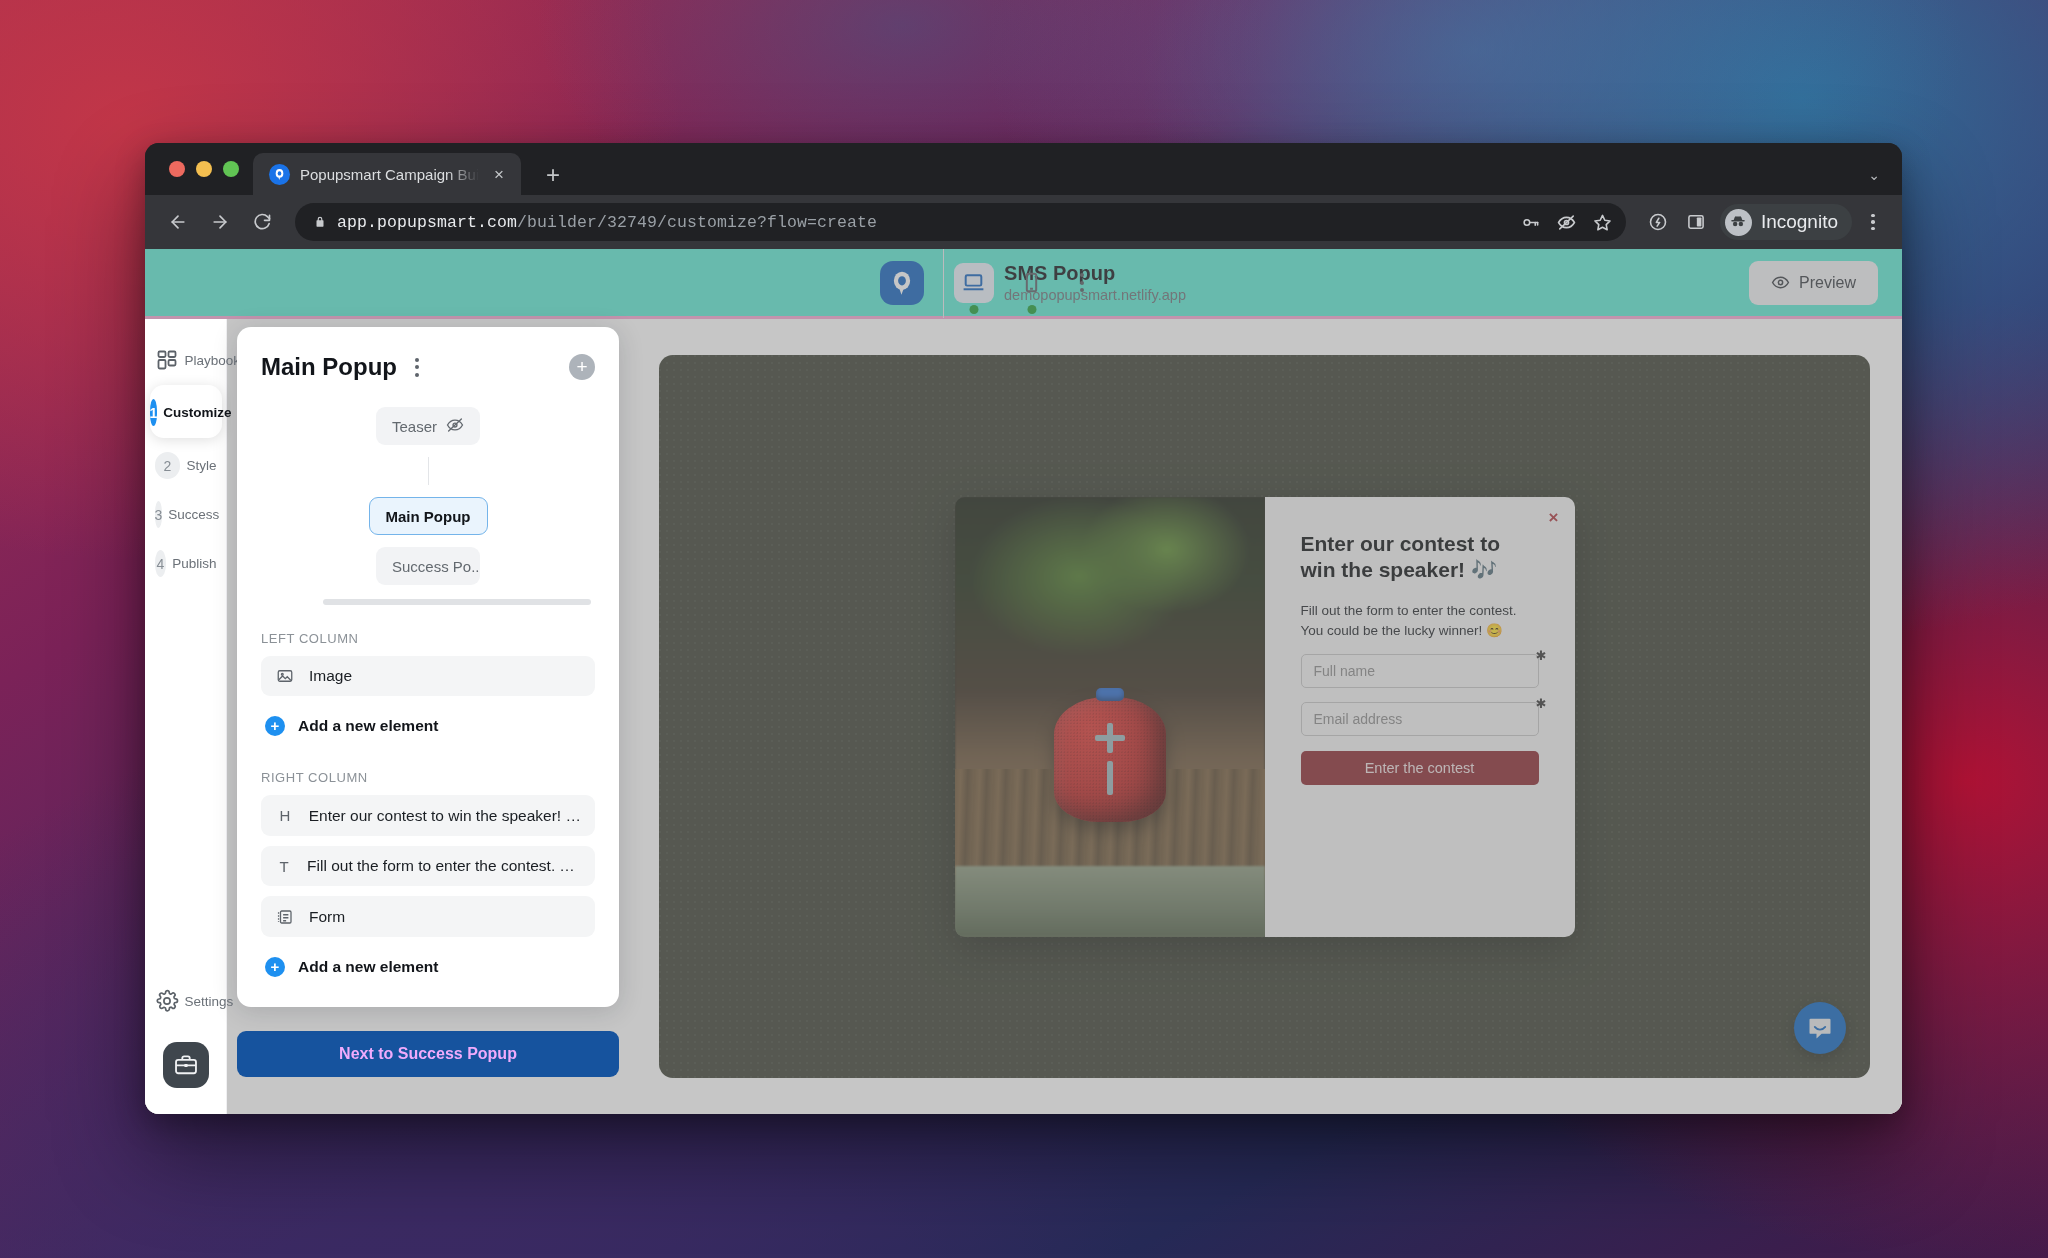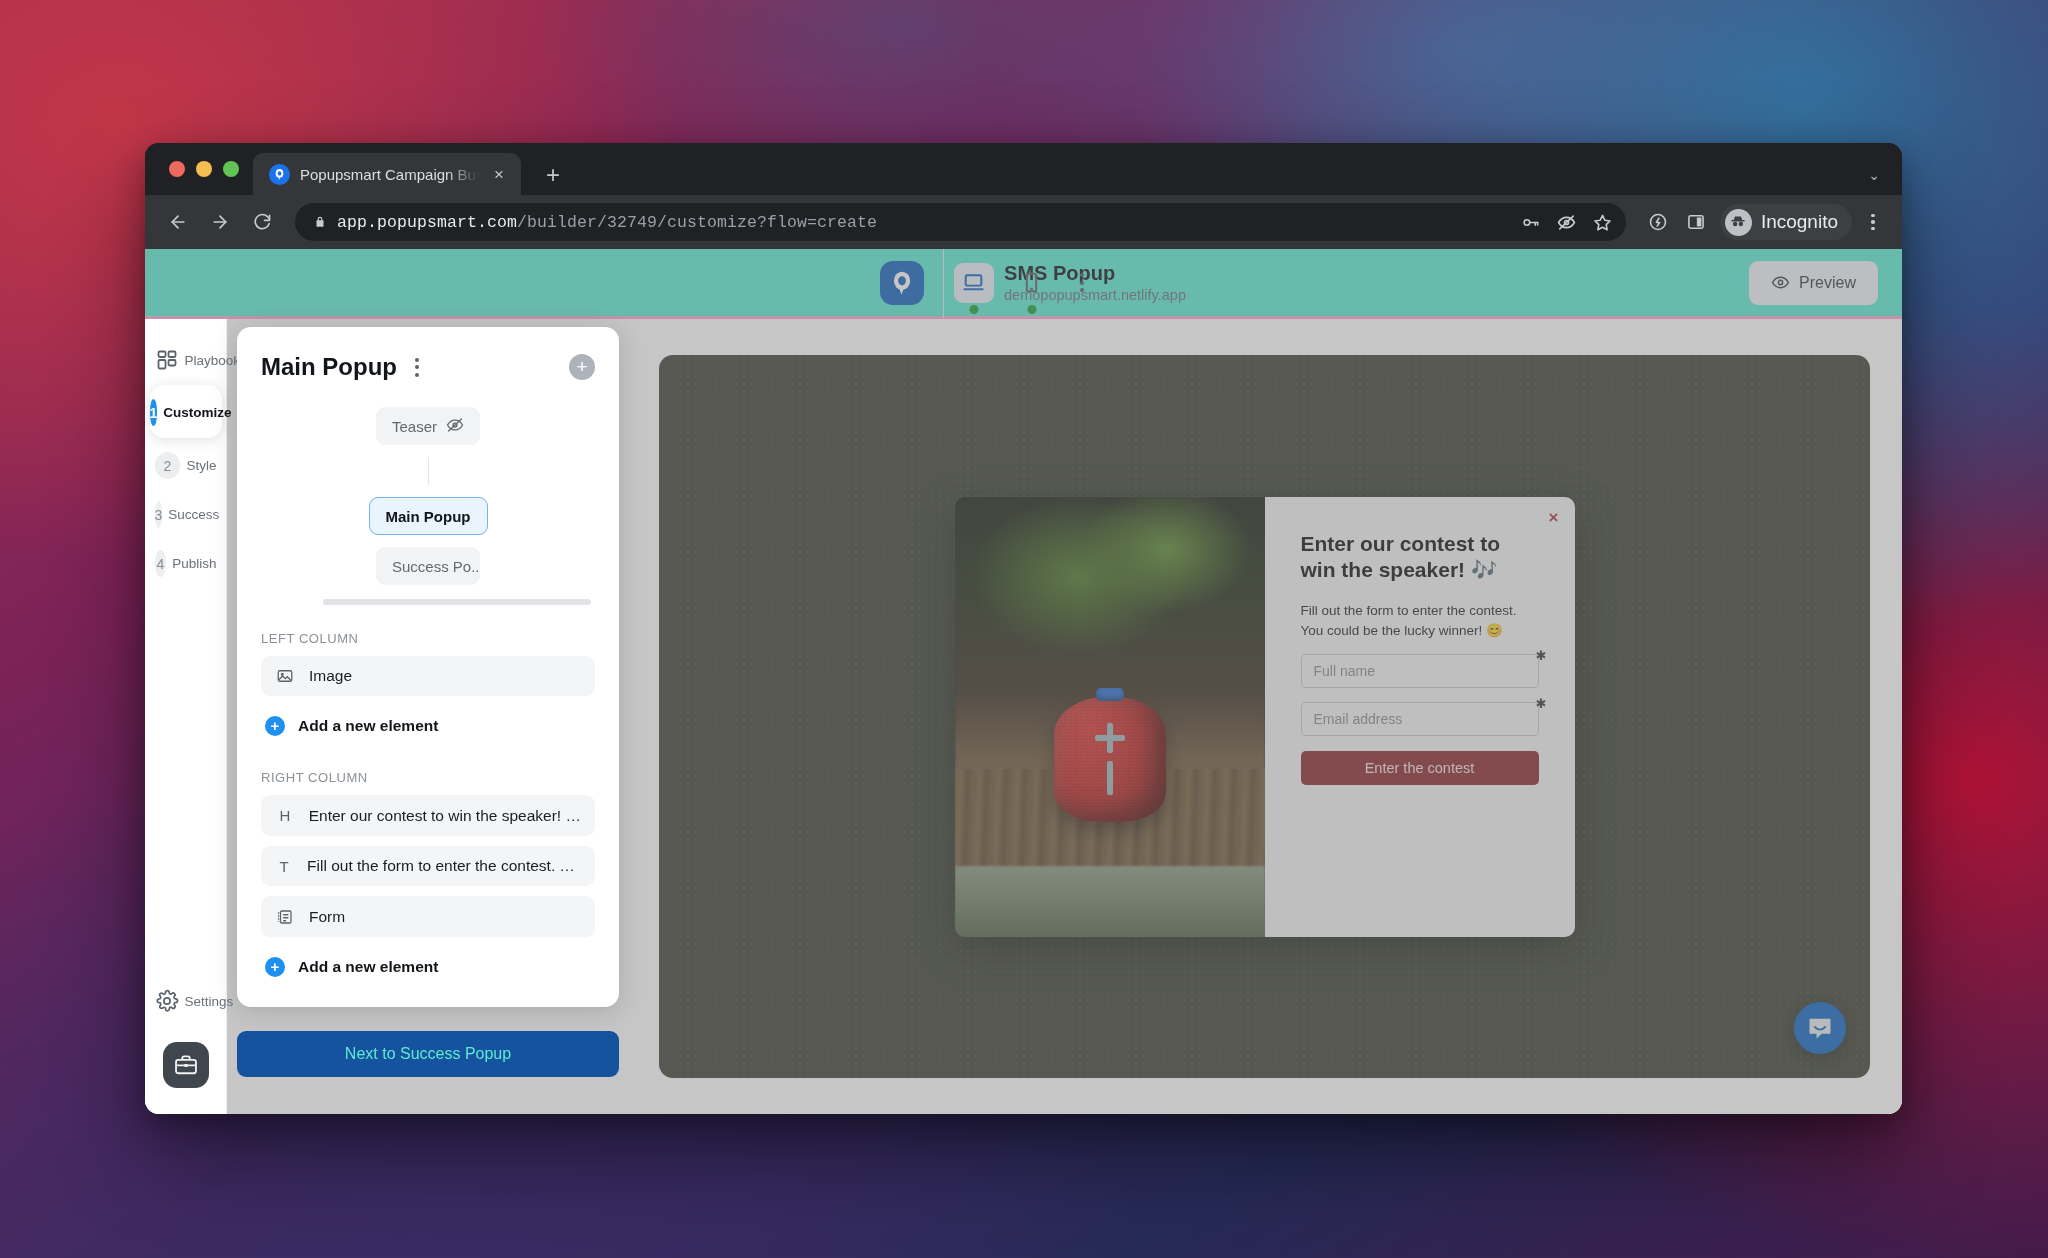--- a/index.html
+++ b/index.html
@@ -132,22 +132,22 @@
 
   .sec-label{font-size:13px;letter-spacing:.55px;color:#8b9197;margin:26px 0 10px;}
   .el-row{height:42px;background:#f4f5f6;border-radius:9px;display:flex;align-items:center;gap:14px;padding:0 14px;margin-bottom:10px;}
   .el-ic{width:20px;display:flex;align-items:center;justify-content:center;color:#5d636a;font-size:15px;}
   .el-ic svg{width:18px;height:18px;}
   .el-tx{font-size:15.5px;color:#1a1e23;white-space:nowrap;overflow:hidden;text-overflow:ellipsis;}
   .add-row{display:flex;align-items:center;gap:13px;padding:8px 4px;margin-top:2px;}
   .add-ic{width:20px;height:20px;border-radius:50%;background:#1e90f0;color:#fff;display:flex;align-items:center;justify-content:center;font-size:15px;line-height:1;font-weight:700;padding-bottom:1px;}
   .add-tx{font-size:15.5px;color:#12151a;font-weight:600;}
   .next-btn{
-    margin:24px 12px 0 10px;height:46px;border-radius:9px;background:#16539e;color:#5eead4;border:none;
-    font-size:16px;font-weight:400;font-family:"Liberation Sans",sans-serif;cursor:pointer;
+    margin:24px 12px 0 10px;height:46px;border-radius:9px;background:#16539e;color:#f0abfc;border:none;
+    font-size:16px;font-weight:700;font-family:"Liberation Sans",sans-serif;cursor:pointer;
   }
 
   
   .canvas-wrap{flex:1;padding:36px 32px 36px 28px;}
   .canvas{
     width:100%;height:723px;background:#3e4336;border-radius:14px;position:relative;overflow:hidden;
     background-image:radial-gradient(circle at 1px 1px, rgba(255,255,255,.05) 1px, transparent 0);
     background-size:7px 7px; background-color:#3e4336;
   }
   .popup{

